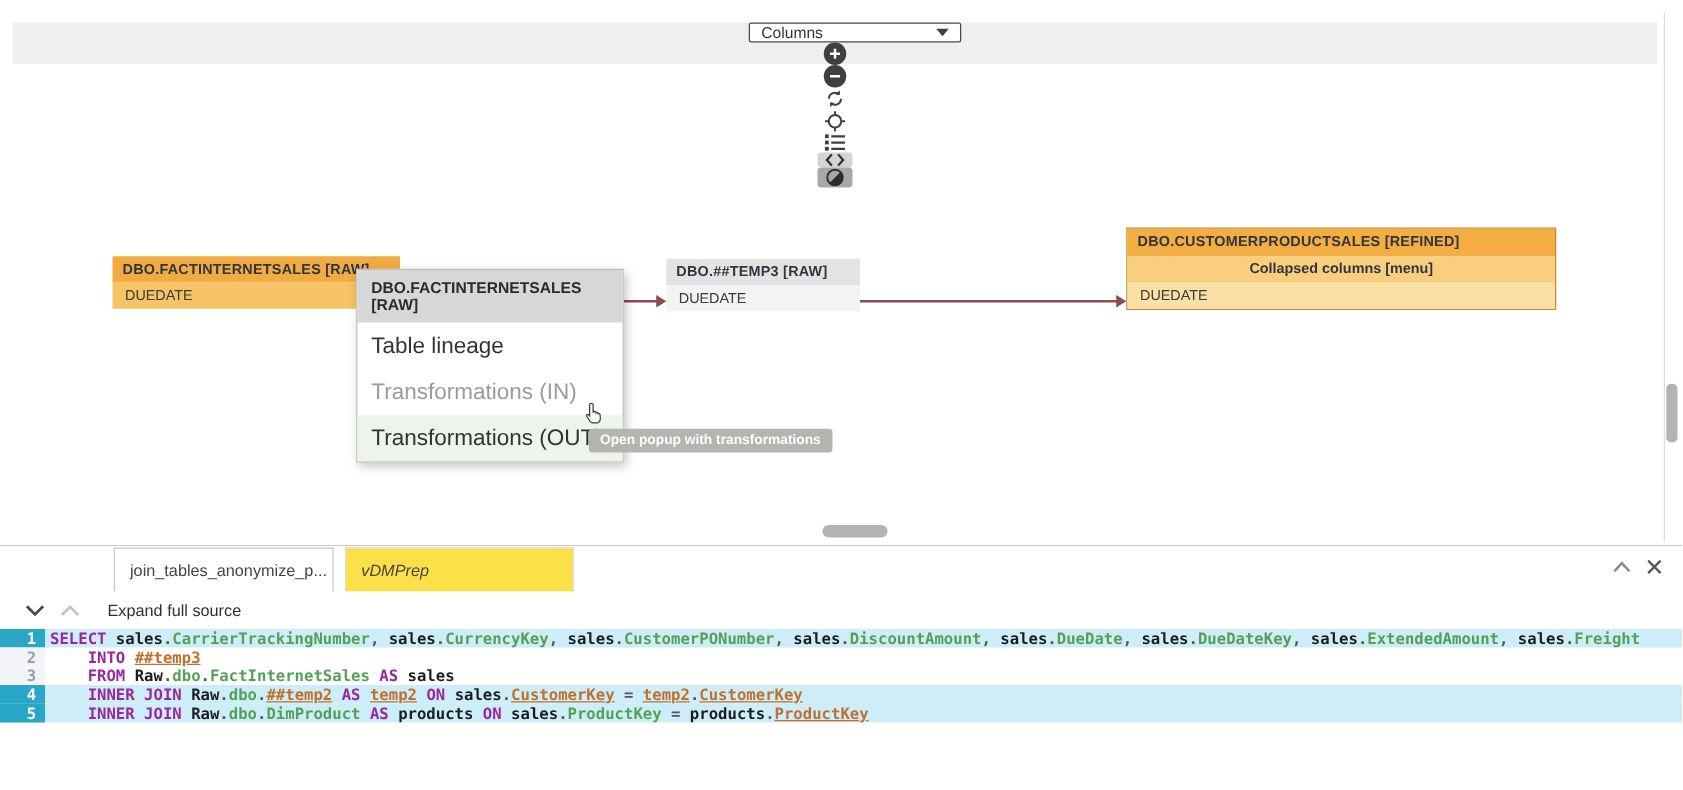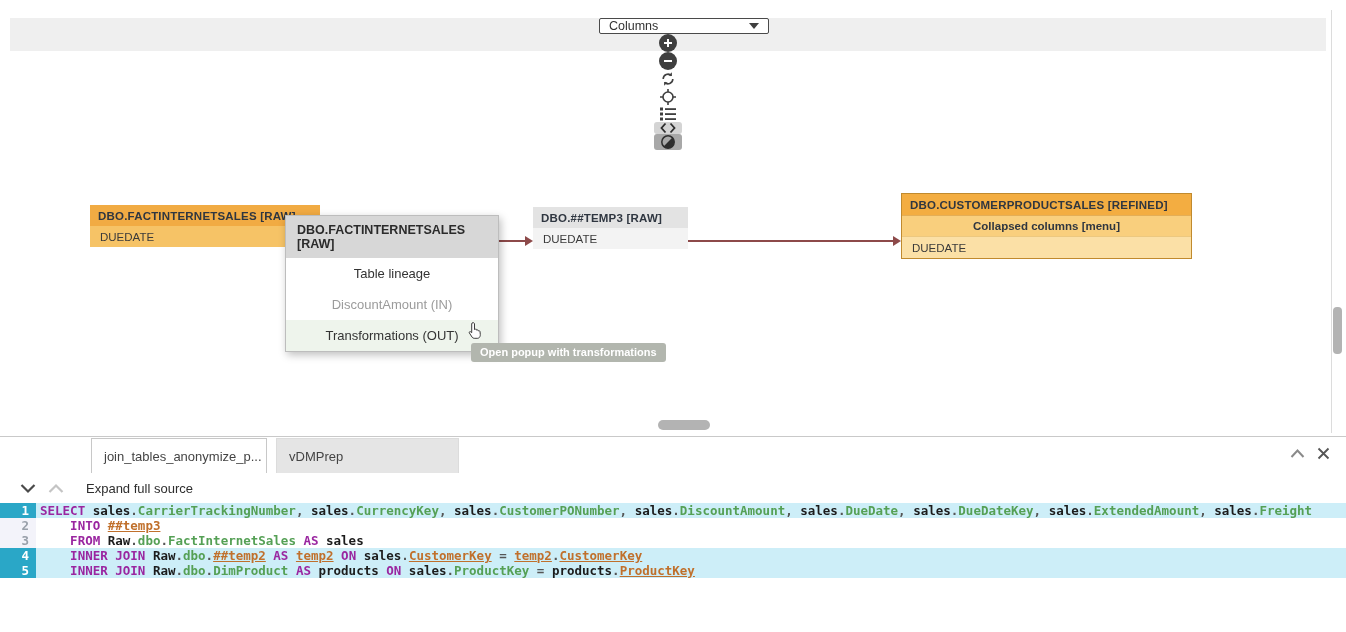--- a/index.html
+++ b/index.html
@@ -30,38 +30,38 @@
   .node .n-row { padding:5px 10px 4px 10px; color:#3a3a3a; }
 
   .node1 { left:90px; top:205px; width:230px; }
   .node1 .n-header { background:#f1ab43; }
   .node1 .n-row { background:#f6c366; }
 
   .node2 { left:533px; top:207px; width:155px; }
   .node2 .n-header { background:#e3e3e3; }
   .node2 .n-row { background:#f3f3f3; }
 
-  .node3 { left:901px; top:193px; width:291px; border:1px solid #c08a2e; }
+  .node3 { left:901px; top:182px; width:344px; border:1px solid #c08a2e; }
   .node3 .n-header { background:#f3ad41; border-bottom:1px solid #e3ae57; }
   .node3 .n-menu-row { background:#f9cf7d; font-weight:bold; text-align:center;
                        padding:4px 8px; border-bottom:1px solid #ecc87f; }
   .node3 .n-row { background:#fbe0a6; }
 
   
   .edge { position:absolute; height:2px; background:#8d4a4a; }
   .edge .arrowhead { position:absolute; right:-7px; top:-4px; width:0; height:0;
                      border-top:5px solid transparent; border-bottom:5px solid transparent;
                      border-left:8px solid #8d4a4a; }
 
   
   .ctx-menu { position:absolute; left:285px; top:215px; width:214px; background:#fff;
               border:1px solid #bdbdbd; box-shadow:2px 3px 8px rgba(0,0,0,.25); z-index:5; }
   .ctx-header { background:#d7d7d7; font-weight:bold; font-size:12.5px; color:#2b2b2b;
                 padding:7px 11px; }
-  .ctx-item { font-size:13px; color:#333; padding:8px 28px; cursor:pointer;text-align:center; }
+  .ctx-item { font-size:18px; color:#333; padding:8px 11px; cursor:pointer; }
   .ctx-item.disabled { color:#9b9b9b; cursor:default; }
   .ctx-item.hovered { background:#eef4ec; }
 
   .hand-cursor { position:absolute; left:467px; top:321px; z-index:7; }
 
   .tooltip { position:absolute; left:471px; top:343px; background:#b2b6ae; color:#fff;
              font-size:11px; font-weight:bold; padding:3px 9px 4px 9px; border-radius:3px; z-index:6; }
 
   
   .v-track { position:absolute; left:1331px; top:10px; width:12px; height:423px;
@@ -72,21 +72,21 @@
              background:#b3b3b3; border-radius:5px; cursor:pointer; }
 
   
   .panel-divider { position:absolute; left:0; top:436px; width:1346px; height:1px; background:#c9c9c9; }
   .bottom-panel { position:absolute; left:0; top:437px; width:1346px; height:195px; background:#fff; }
 
   .tabs-row { position:relative; height:36px; }
   .tab { position:absolute; top:1px; height:35px; display:flex; align-items:center;
          padding:0 12px; font-size:13px; color:#444; cursor:pointer;margin-left:28px; }
   .tab.active { left:63px; width:176px; background:#fff; border:1px solid #c8c8c8; border-bottom:none; }
-  .tab.inactive { left:248px; width:183px; background:#e5e5e5; border:1px solid #dcdcdc; border-bottom:none; }
+  .tab.inactive { left:248px; width:183px; background:#fde047; border:1px solid #dcdcdc; border-bottom:none;font-style:italic; }
   .tab-controls { position:absolute; right:16px; top:10px; display:flex; gap:12px; align-items:center; }
   .tab-controls .ctrl { cursor:pointer; display:flex; align-items:center; }
 
   .source-row { position:relative; height:30px; display:flex; align-items:center; }
   .chev { cursor:pointer; display:flex; align-items:center; }
   .chev-down { margin-left:20px; }
   .chev-up { margin-left:12px; }
   .expand-label { margin-left:22px; font-size:13px; color:#2e2e2e; cursor:pointer; }
   .source-name { position:absolute; right:18px; font-size:13px; color:#3a3a3a; }
 
@@ -203,21 +203,21 @@
 
   <div class="node node3">
     <div class="n-header">DBO.CUSTOMERPRODUCTSALES [REFINED]</div>
     <div class="n-menu-row">Collapsed columns [menu]</div>
     <div class="n-row">DUEDATE</div>
   </div>
 
   <div class="ctx-menu">
     <div class="ctx-header">DBO.FACTINTERNETSALES [RAW]</div>
     <div class="ctx-item">Table lineage</div>
-    <div class="ctx-item disabled">DiscountAmount (IN)</div>
+    <div class="ctx-item disabled">Transformations (IN)</div>
     <div class="ctx-item hovered">Transformations (OUT)</div>
   </div>
 
   <div class="hand-cursor">
     <svg width="17" height="19" viewBox="0 0 17 19">
       <path d="M6 1.6c.9 0 1.5.6 1.5 1.4v5.5l.5.1c.1-.7 1.6-.7 1.7.2l.1.5c.4-.6 1.5-.4 1.6.3l.1.4c.5-.5 1.4-.2 1.5.5l.3 3c.1 1.5-.5 2.6-1.4 3.4-.3.3-.7.4-1.1.4H7.2c-.8 0-1.5-.4-2-1L2.4 12c-.6-.8.4-1.9 1.3-1.2l1 .9V3c0-.8.5-1.4 1.3-1.4z" fill="#fdfdfd" stroke="#3c3c3c" stroke-width="1"></path>
     </svg>
   </div>
 
   <div class="tooltip">Open popup with transformations</div>

